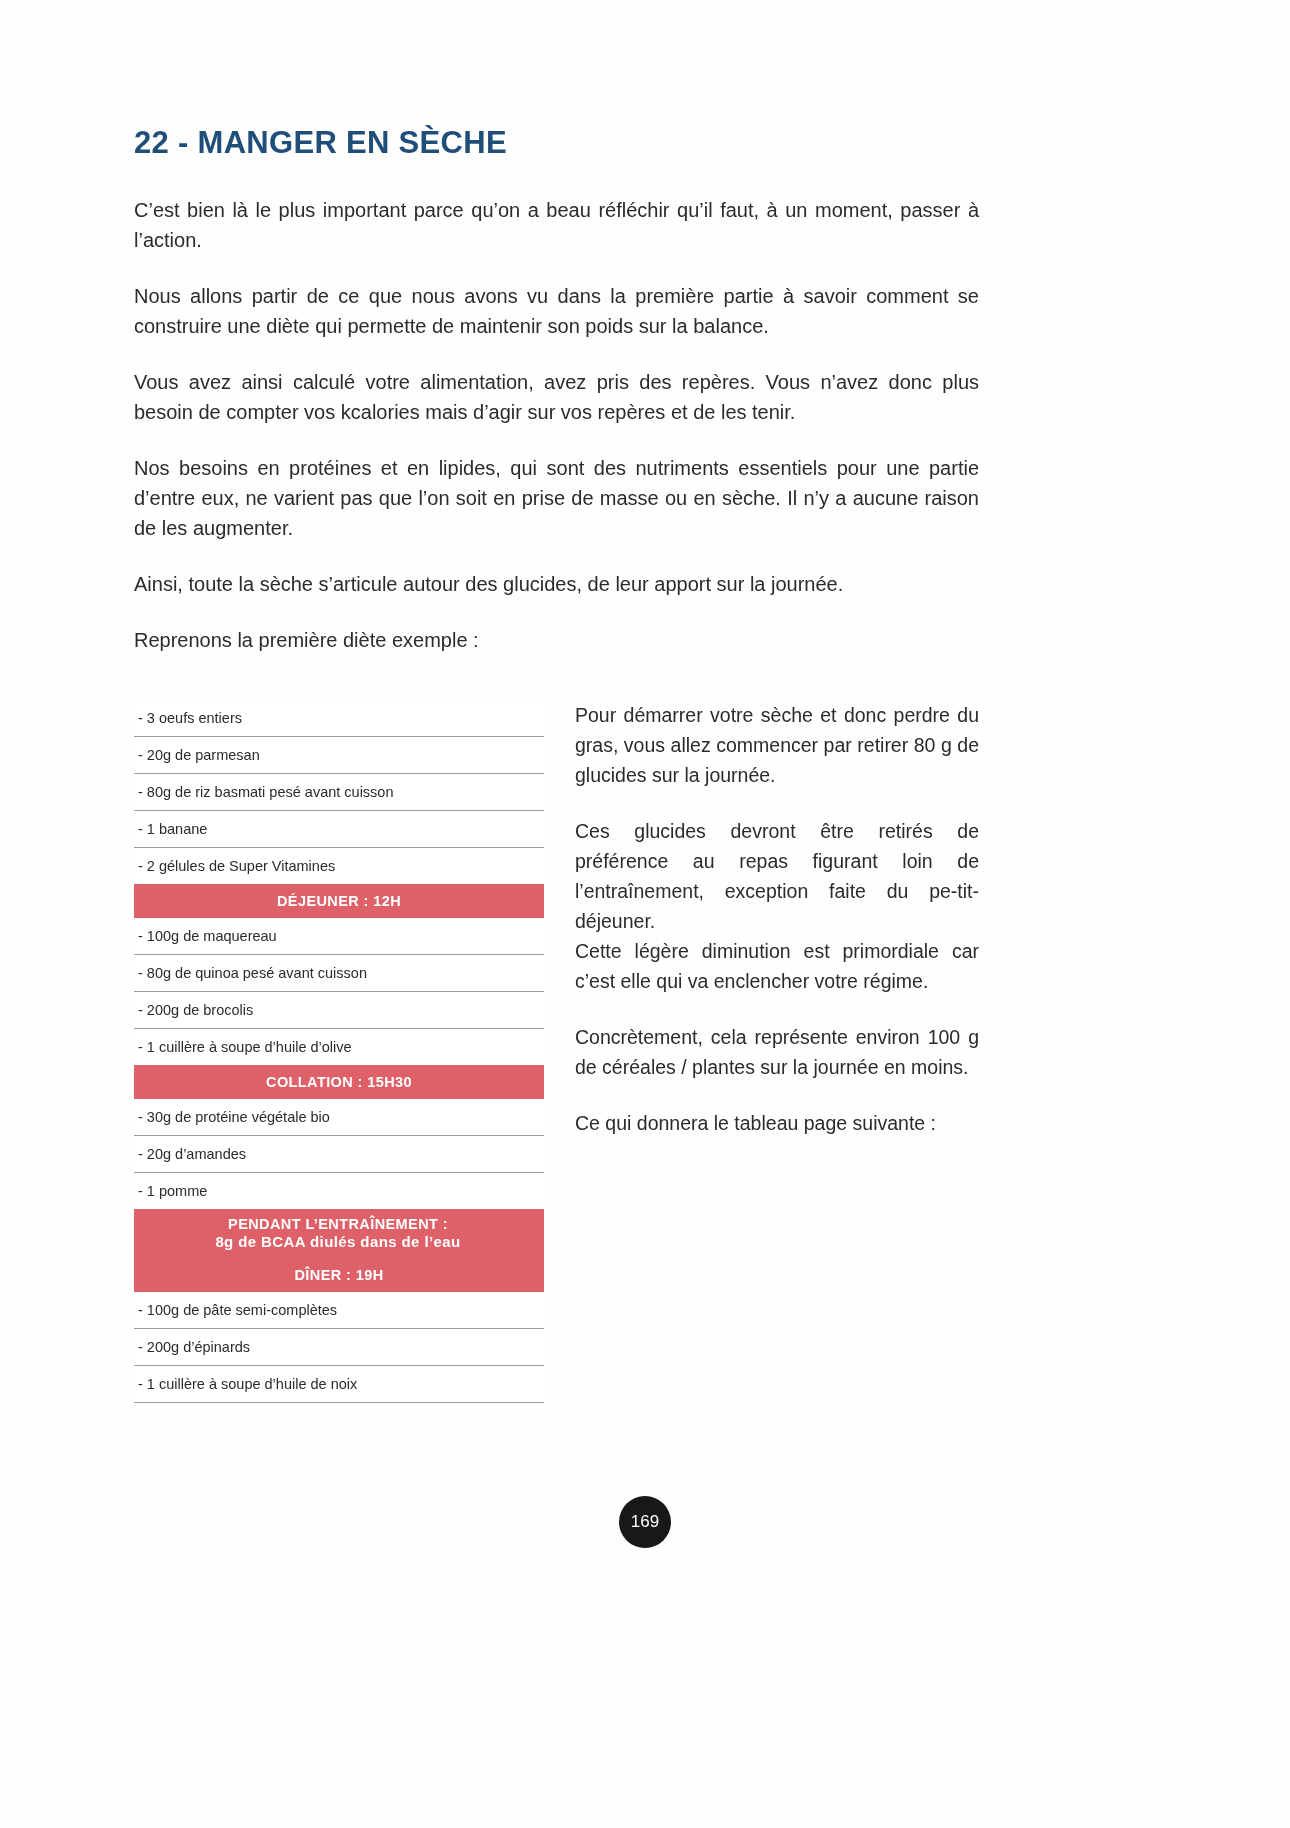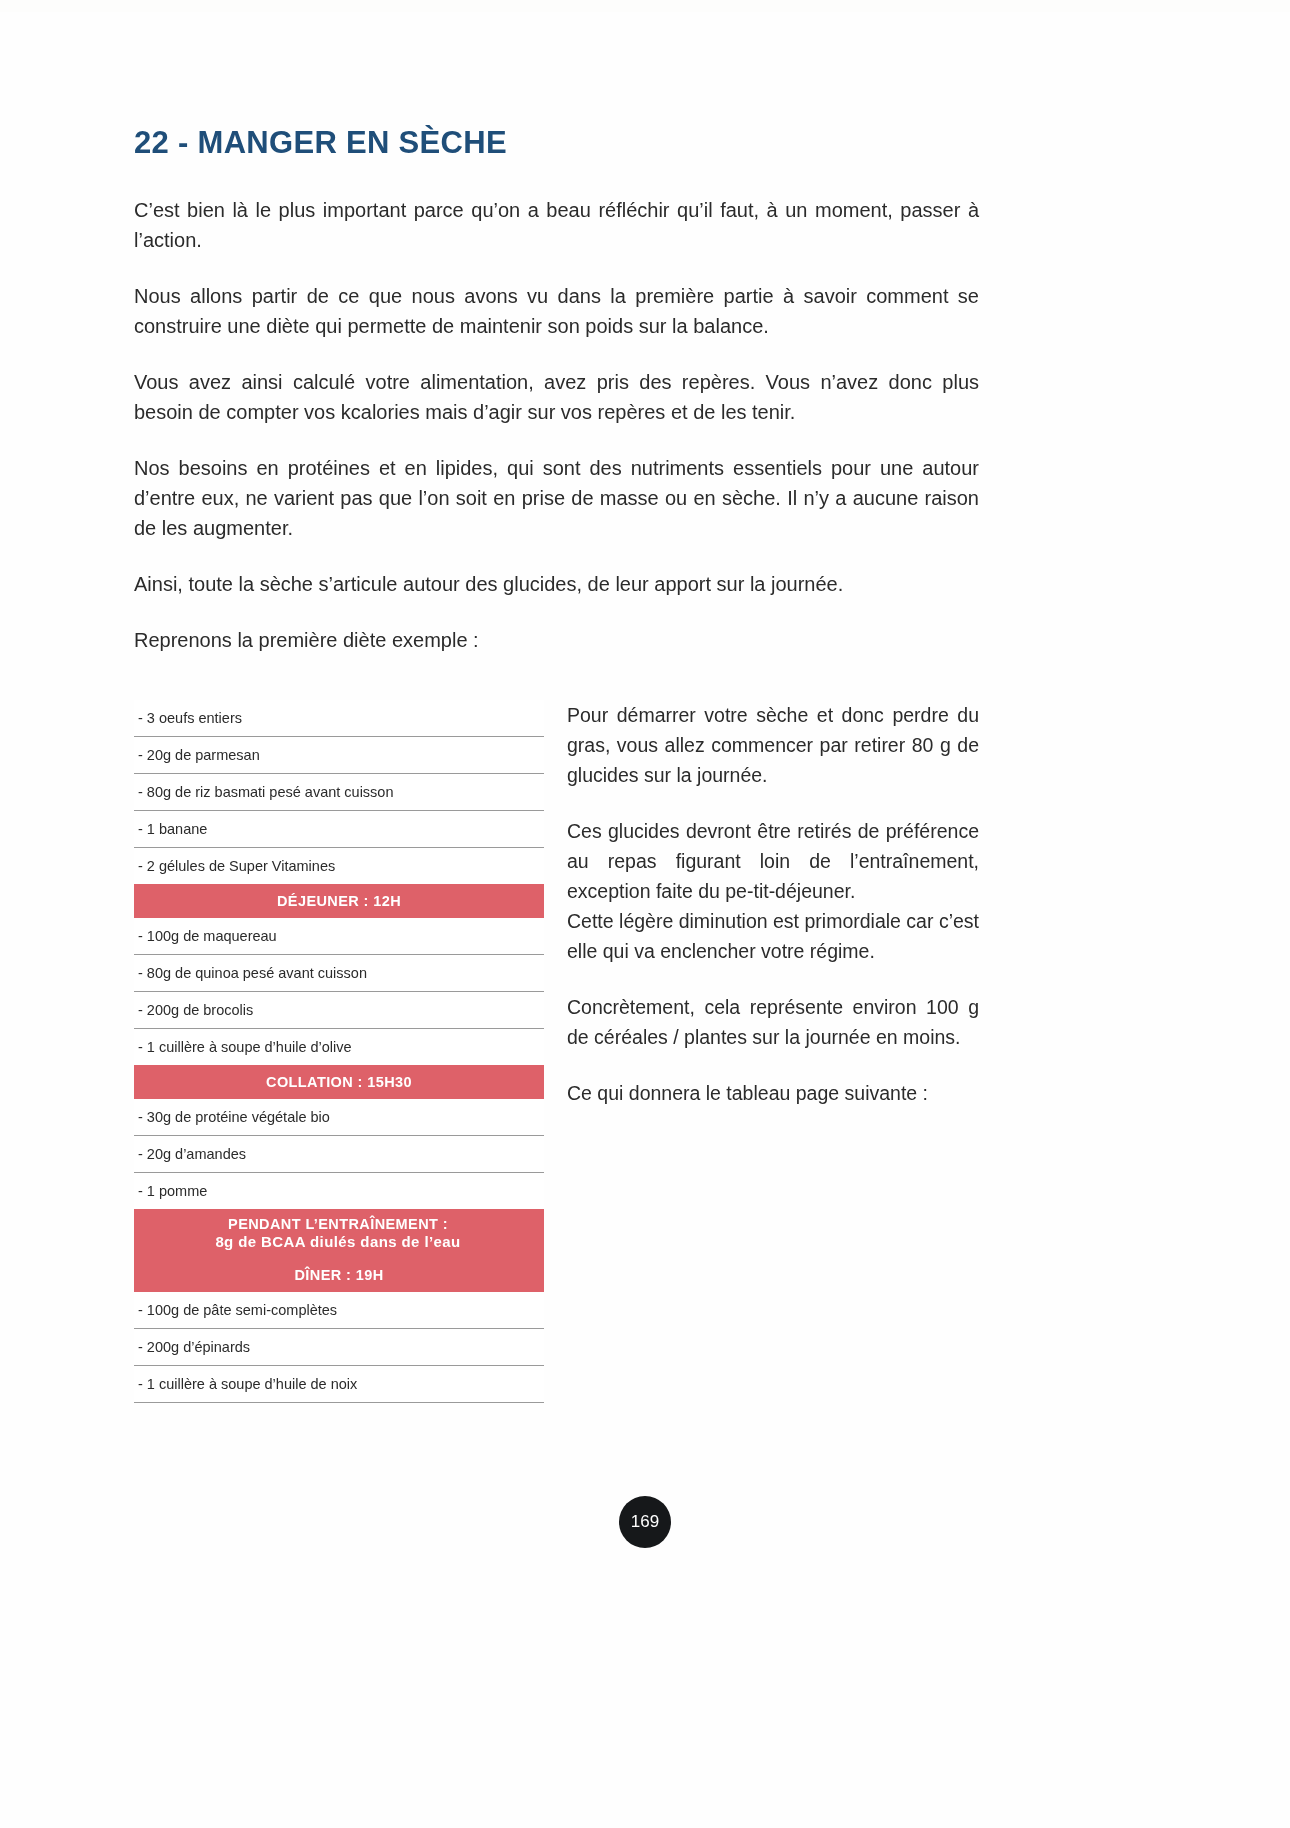--- a/index.html
+++ b/index.html
@@ -65,21 +65,21 @@
     position: absolute;
     left: 433px;
     top: 0;
     width: 412px;
   }
   .col-right p {
     font-size: 19.5px;
     line-height: 30px;
     color: #2b2b2b;
     text-align: justify;
-    margin: 0 0 26px 0;
+    margin: 0 0 26px 8px;
   }
 
   
   .diet-table {
     width: 410px;
   }
   .meal-header {
     background: #de6169;
     color: #ffffff;
     font-size: 14.5px;
@@ -132,21 +132,21 @@
 <body>
 
 <div class="page">
 
   <div class="content">
     <h1 class="chapter-title">22 - MANGER EN SÈCHE</h1>
 
     <p class="body-par">C’est bien là le plus important parce qu’on a beau réfléchir qu’il faut, à un moment, passer à l’action.</p>
     <p class="body-par">Nous allons partir de ce que nous avons vu dans la première partie à savoir comment se construire une diète qui permette de maintenir son poids sur la balance.</p>
     <p class="body-par">Vous avez ainsi calculé votre alimentation, avez pris des repères. Vous n’avez donc plus besoin de compter vos kcalories mais d’agir sur vos repères et de les tenir.</p>
-    <p class="body-par">Nos besoins en protéines et en lipides, qui sont des nutriments essentiels pour une autour d’entre eux, ne varient pas que l’on soit en prise de masse ou en sèche. Il n’y a aucune raison de les augmenter.</p>
+    <p class="body-par">Nos besoins en protéines et en lipides, qui sont des nutriments essentiels pour une partie d’entre eux, ne varient pas que l’on soit en prise de masse ou en sèche. Il n’y a aucune raison de les augmenter.</p>
     <p class="body-par">Ainsi, toute la sèche s’articule autour des glucides, de leur apport sur la journée.</p>
     <p class="body-par">Reprenons la première diète exemple :</p>
   </div>
 
   <div class="columns">
 
     <div class="col-left">
       <div class="diet-table" id="diet-table">
           <div class="meal-item">- 3 oeufs entiers</div>
           <div class="meal-item">- 20g de parmesan</div>

